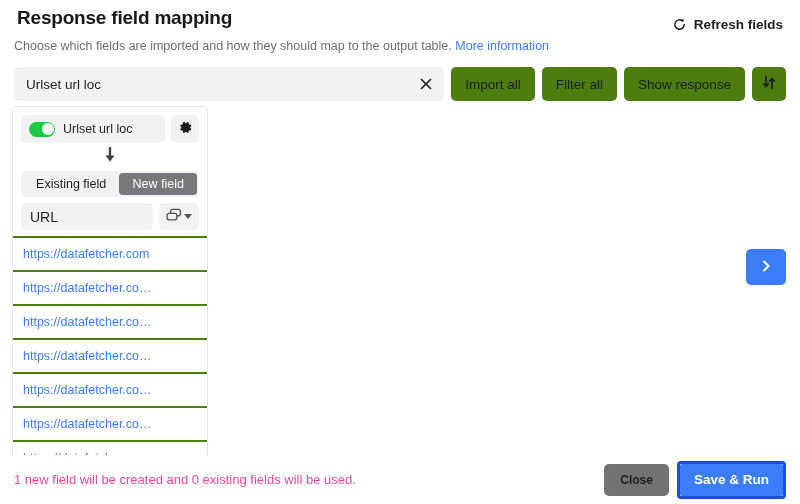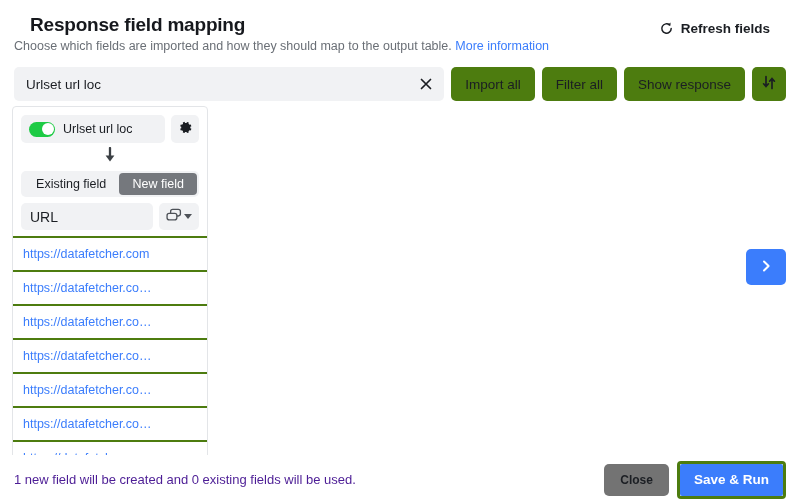--- a/index.html
+++ b/index.html
@@ -15,22 +15,22 @@
     width: 800px; height: 504px;
     background: #ffffff;
   }
 
   
   .header {
     position: absolute;
     left: 0; top: 0; right: 0;
     height: 36px;
     display: flex;
-    align-items: flex-end;
-    padding: 0 30px;
+    align-items: center;
+    padding: 0 17px;
   }
   .page-title {
     font-size: 19px;
     font-weight: bold;
     color: #16181d;
     letter-spacing: -0.2px;
   }
   .refresh-fields {
     margin-left: auto;
     display: flex;
@@ -276,42 +276,42 @@
     position: absolute;
     left: 0; right: 0; bottom: 0;
     height: 49px;
     display: flex;
     align-items: center;
     padding: 0 14px;
     background: #ffffff;
   }
   .footer-status {
     font-size: 13px;
-    color: #4c1d95;
+    color: #ec4899;
   }
   .footer-actions {
     margin-left: auto;
     display: flex;
     align-items: center;
     gap: 8px;
   }
   .btn-close {
     background: #737373;
     border: none;
     border-radius: 5px;
     height: 32px;
     padding: 0 16px;
     font-family: "Liberation Sans", sans-serif;
     font-size: 12px;
     font-weight: bold;
     color: #1b1e23;
     cursor: pointer;
   }
   .save-wrap {
-    border: 3px solid #4d7c0f;
+    border: 3px solid #1d4ed8;
     border-radius: 4px;
     padding: 0;
     display: flex;
     line-height: 0;
   }
   .btn-save {
     background: #3b7dfc;
     border: none;
     border-radius: 2px;
     height: 32px;

